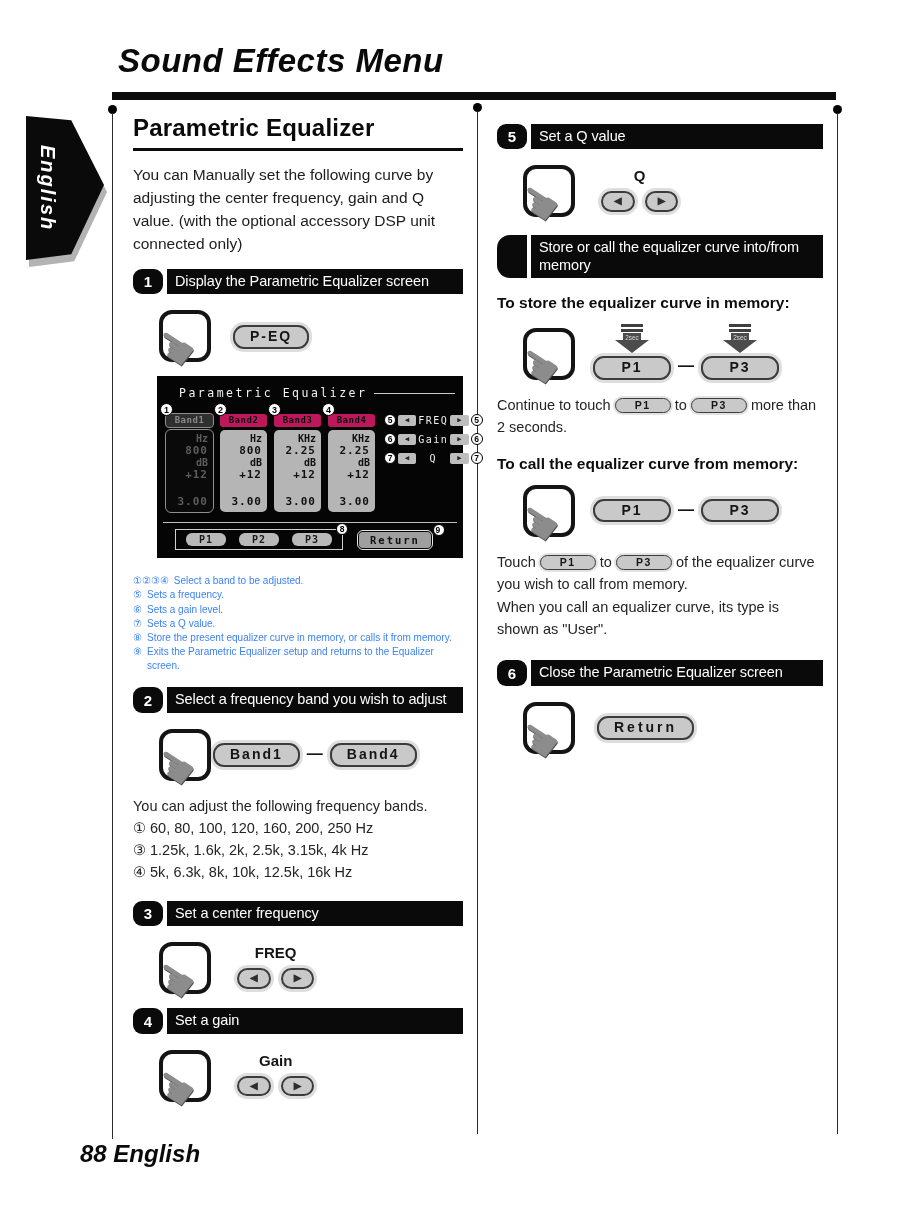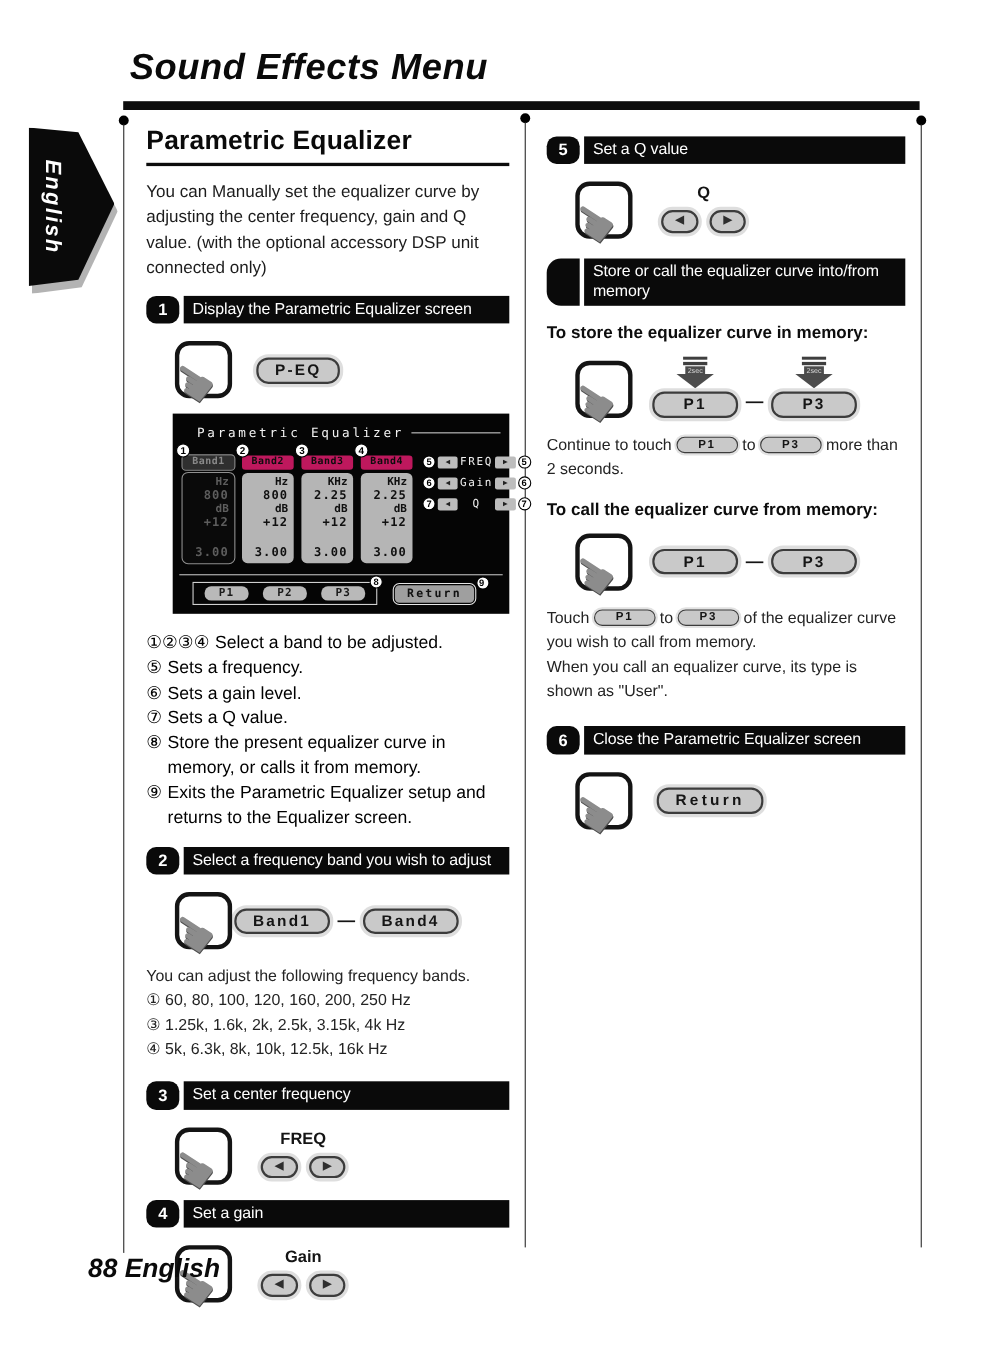--- a/index.html
+++ b/index.html
@@ -78,21 +78,21 @@
     font-size:10.5px; padding:0 11px; border-width:1.5px; border-radius:8px;
     box-shadow:0 0 0 2px #e2e2e2; letter-spacing:1.5px; vertical-align:middle; min-width:56px;
   }
   .dash { font-weight:bold; margin:0 7px; }
 
   .ctl { display:flex; flex-direction:column; align-items:center; margin:0 0 0 26px; }
   .ctl .ctl-label { font-weight:bold; font-size:15px; margin:2px 0 7px 0; }
   .ctl .ctl-arrows { display:flex; gap:10px; }
 
   
-  .legend { font-size:16px; line-height:1.42; margin:2px 0 14px 0; color:#000000; }
+  .legend { font-size:10px; line-height:1.42; margin:2px 0 14px 0; color:#3b82f6; }
   .legend .li { display:flex; }
   .legend .marks { white-space:nowrap; margin-right:5px; }
   .bands-block { font-size:14.5px; line-height:1.52; margin:0 0 18px 0; color:#242424; }
 
   .sub-heading { font-size:15.5px; font-weight:bold; margin:2px 0 12px 0; color:#0d0d0d; }
   .body-text { font-size:14.5px; line-height:1.55; margin:0 0 16px 0; color:#242424; }
 
   
   .store-grid { display:flex; align-items:flex-end; }
   .stack { display:flex; flex-direction:column; align-items:center; gap:2px; }
@@ -178,21 +178,21 @@
 <div class="vline" style="left:112px; top:113px; height:1026px;"></div>
 <div class="vdot" style="left:473px; top:103px;"></div>
 <div class="vline" style="left:477px; top:111px; height:1023px;"></div>
 <div class="vdot" style="left:833px; top:105px;"></div>
 <div class="vline" style="left:837px; top:113px; height:1021px;"></div>
 
 <div class="col col-left">
 
   <div class="section-title">Parametric Equalizer</div>
   <div class="section-rule"></div>
-  <p class="intro">You can Manually set the equalizer curve by adjusting the center frequency, gain and Q value. (with the optional accessory DSP unit connected only)</p>
+  <p class="intro">You can Manually set the following curve by adjusting the center frequency, gain and Q value. (with the optional accessory DSP unit connected only)</p>
 
   <div class="banner">
     <div class="num">1</div>
     <div class="bar">Display the Parametric Equalizer screen</div>
   </div>
 
   <div class="touch-row">
     <div class="finger">
       <span class="hand">☚</span>
     </div>

